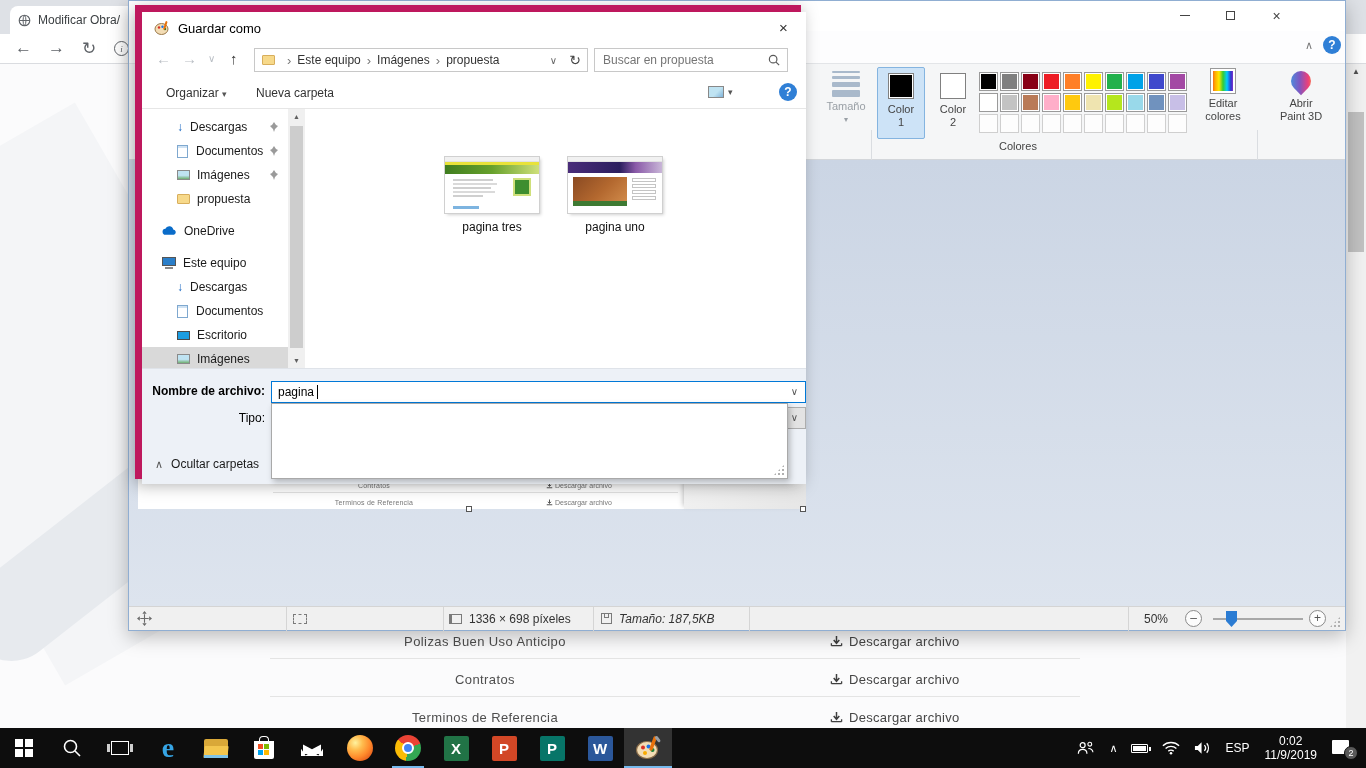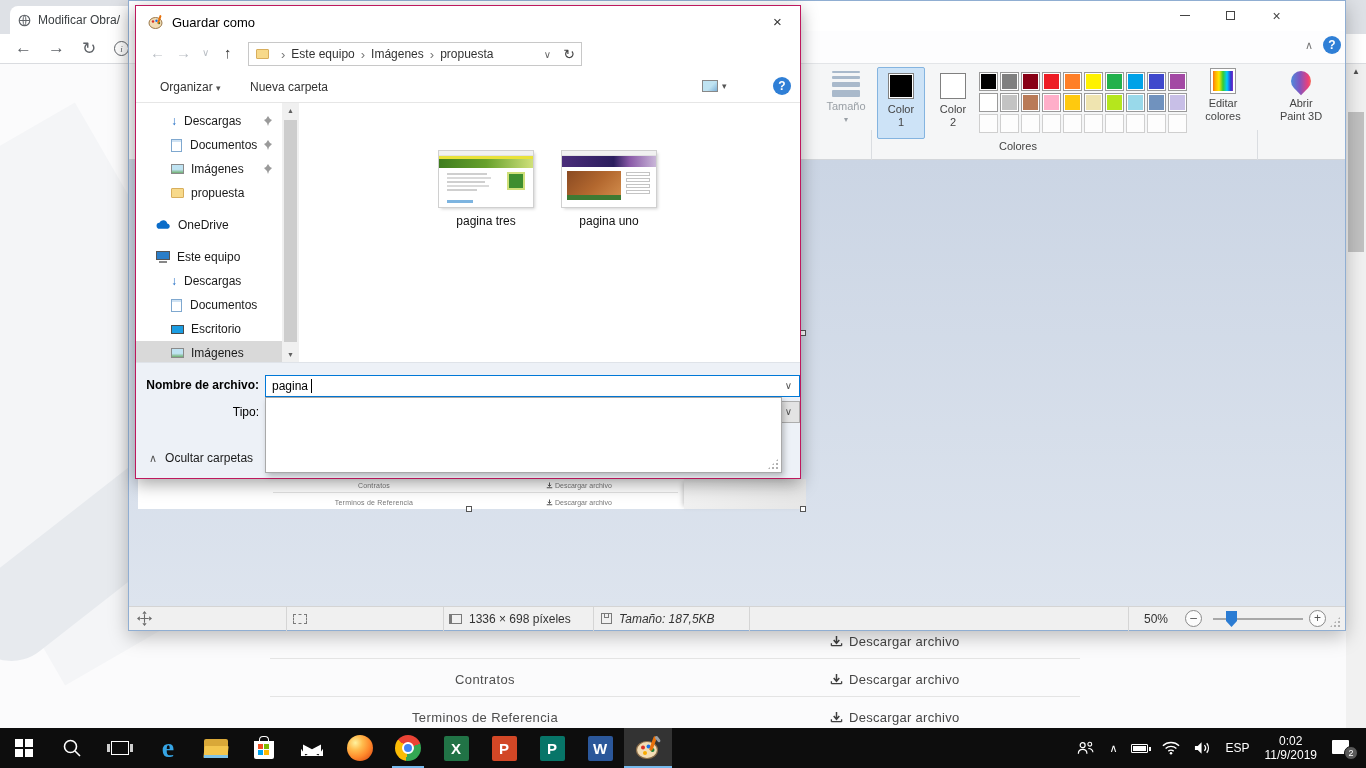--- a/index.html
+++ b/index.html
@@ -56,21 +56,21 @@
   .statusbar { left:0; top:605px; width:1216px; height:24px; background:#f0f0f0; border-top:1px solid #d4d4d4; font-size:12px; color:#333; }
   .sb-sep { width:1px; height:24px; background:#d5d5d5; top:0; }
   .zoombtn { width:17px; height:17px; border:1px solid #8a8a8a; border-radius:50%; background:#fcfcfc; color:#555; font-size:12px; line-height:15px; text-align:center; }
   .slidertrack { width:90px; height:2px; background:#a8a8a8; top:11px; }
   .sliderthumb { width:11px; height:16px; background:#2b7cd3; top:-7px; clip-path:polygon(0 0,100% 0,100% 62%,50% 100%,0 62%); }
   .grip { width:12px; height:12px; right:4px; bottom:2px;
     background-image:radial-gradient(circle,#b0b0b0 1.2px,transparent 1.3px);
     background-size:4px 4px; clip-path:polygon(100% 0,100% 100%,0 100%); }
 
   
-  .dialog { left:135px; top:5px; width:666px; height:474px; background:#fff; border:1px solid #be185d; z-index:20; box-shadow:0 5px 16px rgba(0,0,0,.35); }
+  .dialog { left:135px; top:5px; width:666px; height:474px; background:#fff; border:7px solid #be185d; z-index:20; box-shadow:0 5px 16px rgba(0,0,0,.35); }
   .dlg-titlebar { left:0; top:0; width:664px; height:32px; background:#fff; display:flex; align-items:center; }
   .dlg-title { font-size:13px; color:#000; margin-left:8px; }
   .dlg-close { position:absolute; right:0; top:0; width:45px; height:31px; display:flex; align-items:center; justify-content:center; font-size:15px; color:#333; }
   .navrow { left:0; top:32px; width:664px; height:33px; background:#fff; }
   .navg { font-size:15px; }
   .dis { color:#b9bec4; }
   .ena { color:#3b3b3b; }
   .addrbox { left:112px; top:4px; width:310px; height:24px; background:#fff; border:1px solid #c8c8c8; display:flex; align-items:center; font-size:12px; color:#333; }
   .crumb-sep { color:#777; margin:0 6px; font-size:13px; }
   .refreshbox { left:421px; top:4px; width:25px; height:24px; border:1px solid #c8c8c8; border-left:none; background:#fff; text-align:center; line-height:22px; color:#444; font-size:14px; }
@@ -136,20 +136,21 @@
       <span class="abs nav-glyph" style="left:15px;top:4px;">←</span>
       <span class="abs nav-glyph" style="left:48px;top:4px;">→</span>
       <span class="abs nav-glyph" style="left:82px;top:4px;">↻</span>
       <div class="abs info-circle" style="left:114px;top:7px;">i</div>
     </div>
     <div class="abs page">
       <div class="abs band2"></div>
       <div class="abs band1"></div>
 
       <div class="abs flex" style="left:270px;top:562px;height:30px;width:810px;">
+        <div class="page-row-label">Polizas Buen Uso Anticipo</div>
         <div class="page-row-link" style="position:absolute;left:560px;">
           <svg width="13" height="13" viewBox="0 0 14 14">
               <path d="M7 1v7M4 5.5L7 9l3-3.5" stroke="#3f3f3f" stroke-width="1.6" fill="none"></path>
               <path d="M1.5 11.5h11M1.5 9v2.5M12.5 9v2.5" stroke="#3f3f3f" stroke-width="1.4" fill="none"></path>
             </svg>
           <span>Descargar archivo</span>
         </div>
       </div>
       <div class="abs page-divider" style="left:270px;top:594px;width:810px;"></div>
       <div class="abs flex" style="left:270px;top:600px;height:30px;width:810px;">
@@ -349,20 +350,27 @@
         <div style="width:13px;height:10px;background:#f7d98a;border:1px solid #d8ae5c;border-radius:1px;margin:0 6px 0 7px;"></div>
         <span class="crumb-sep">›</span>
         <span>Este equipo</span>
         <span class="crumb-sep">›</span>
         <span>Imágenes</span>
         <span class="crumb-sep">›</span>
         <span>propuesta</span>
         <span style="margin-left:auto;margin-right:6px;color:#666;font-size:10px;">∨</span>
       </div>
       <div class="abs refreshbox">↻</div>
+      <div class="abs searchbox">
+        <input placeholder="Buscar en propuesta" style="">
+        <svg style="margin-right:7px;" width="12" height="12" viewBox="0 0 14 14">
+            <circle cx="6" cy="6" r="4.4" fill="none" stroke="#5a5a5a" stroke-width="1.4"></circle>
+            <path d="M9.4 9.4L13 13" stroke="#5a5a5a" stroke-width="1.4"></path>
+          </svg>
+      </div>
     </div>
 
     <div class="abs cmdrow">
       <span class="abs" style="left:24px;top:9px;"><span>Organizar</span> <span style="font-size:9px;color:#555;">▾</span></span>
       <span class="abs" style="left:114px;top:9px;">Nueva carpeta</span>
       <div class="abs flex" style="left:566px;top:9px;gap:4px;">
         <div class="viewsicon"></div>
         <span style="font-size:9px;color:#555;">▾</span>
       </div>
       <div class="abs helpcirc" style="left:637px;top:6px;">?</div>

